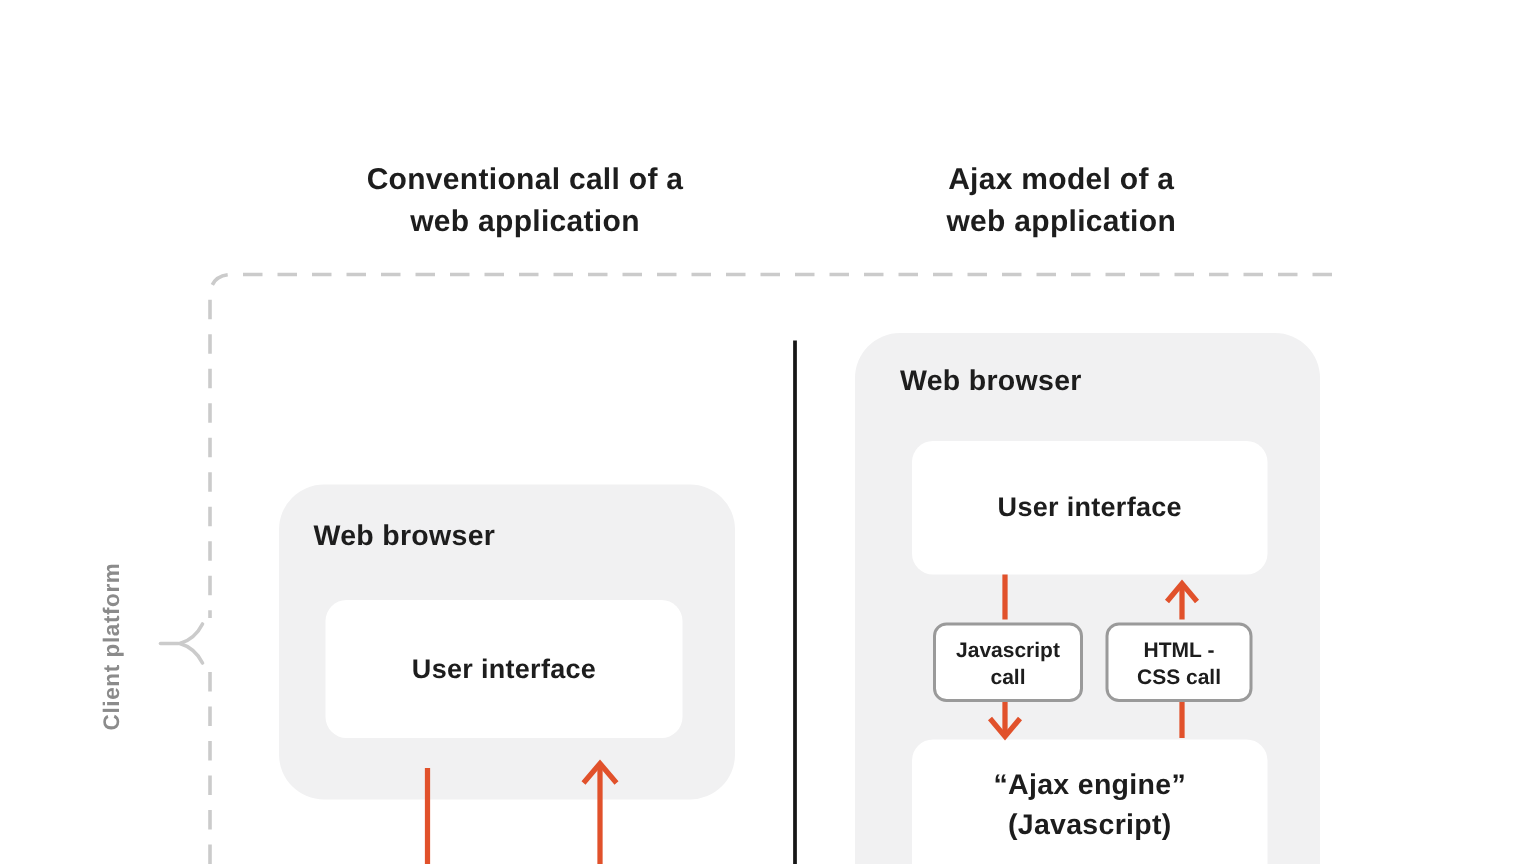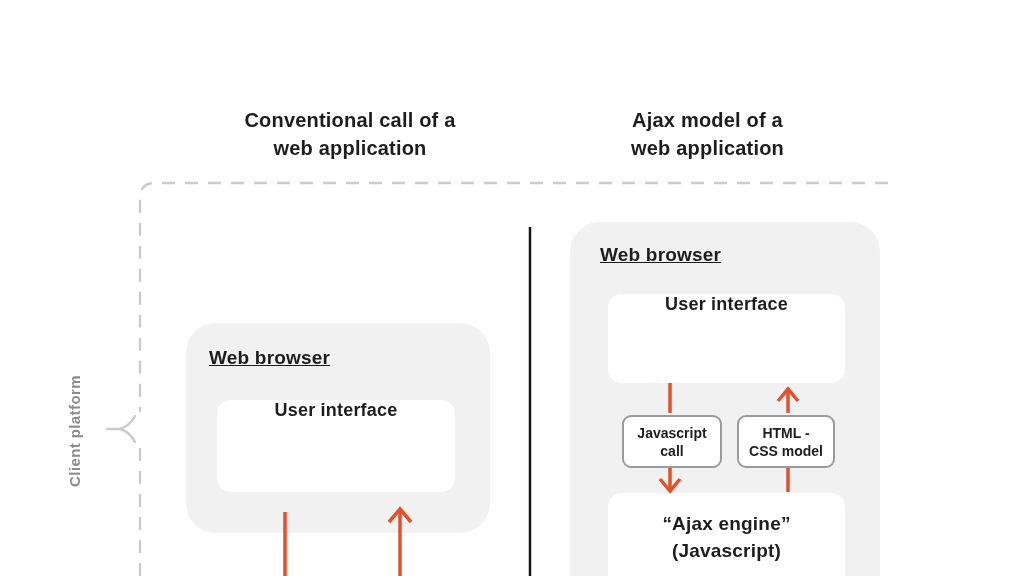--- a/index.html
+++ b/index.html
@@ -36,28 +36,28 @@
     text-align:center;letter-spacing:.4px;
   }
 
   .browser-box{
     position:absolute;background:var(--box-gray);border-radius:30px;
   }
   .browser-box.left{left:186px;top:323px;width:304px;height:210px;}
   .browser-box.right{left:570px;top:222px;width:310px;height:400px;}
 
   .browser-label{
-    position:absolute;font-size:19px;font-weight:700;letter-spacing:.2px;text-decoration:underline;
+    position:absolute;font-size:19px;font-weight:700;letter-spacing:.2px;
   }
   .browser-box.left .browser-label{left:23px;top:24px;}
   .browser-box.right .browser-label{left:30px;top:22px;}
 
   .ui-box{
     position:absolute;background:var(--box-white);border-radius:14px;
-    display:flex;align-items:flex-start;justify-content:center;
+    display:flex;align-items:center;justify-content:center;
     font-size:18px;font-weight:700;letter-spacing:.2px;text-align:center;
   }
   .browser-box.left .ui-box{left:31px;top:77px;width:238px;height:92px;}
   .browser-box.right .ui-box{left:38px;top:72px;width:237px;height:89px;}
 
   .small-box{
     position:absolute;background:var(--box-white);
     border:2px solid var(--small-box-border);border-radius:9px;
     display:flex;align-items:center;justify-content:center;
     font-size:14px;font-weight:700;line-height:18px;
@@ -104,21 +104,21 @@
     <div class="browser-label">Web browser</div>
     <div class="ui-box">
       <span>User interface</span>
     </div>
     <div class="small-box js-call">
       <span>Javascript
 call</span>
     </div>
     <div class="small-box html-css">
       <span>HTML -
-CSS model</span>
+CSS call</span>
     </div>
     <div class="engine-box">“Ajax engine”
 (Javascript)</div>
   </div>
 
   <svg class="linework" width="1024" height="576" viewBox="0 0 1024 576">
 
     <path class="dash" d="M 888 183 L 155 183 Q 140 183 140 198 L 140 412"></path>
     <path class="dash" d="M 140 448 L 140 576"></path>
 

